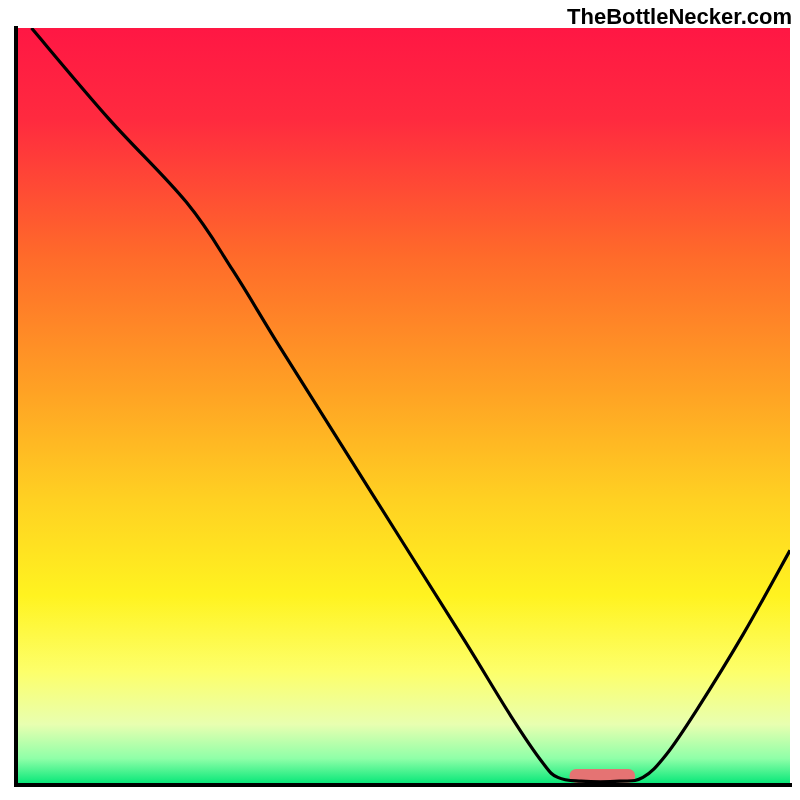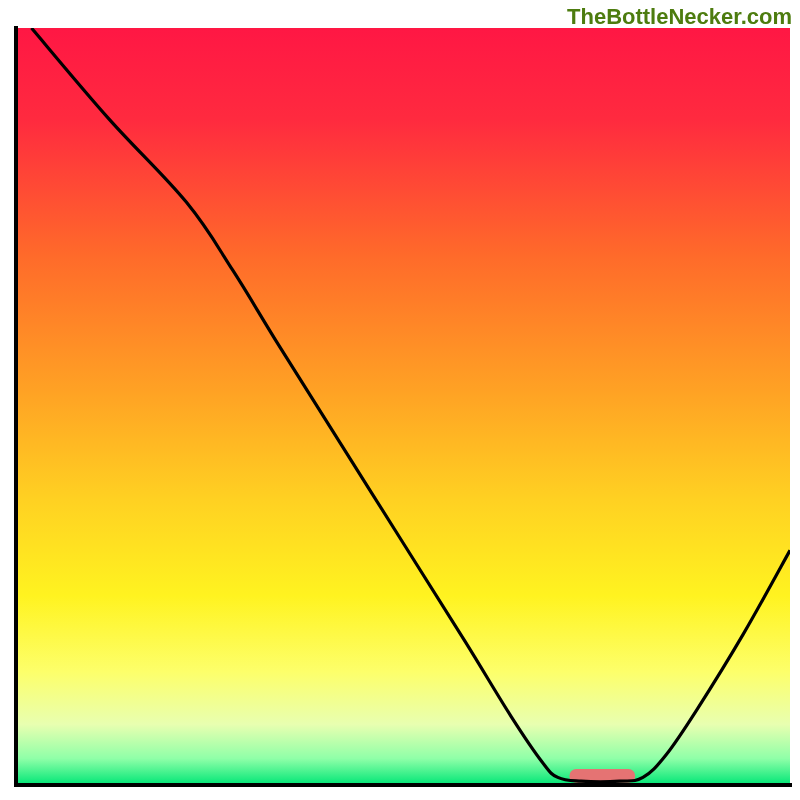--- a/index.html
+++ b/index.html
@@ -17,21 +17,21 @@
     left: 0;
     width: 800px;
     height: 800px;
   }
   .watermark {
     position: absolute;
     top: 4px;
     right: 8px;
     font-size: 22px;
     font-weight: bold;
-    color: #4d7c0f;
+    color: #000000;
     z-index: 10;
     font-family: Arial, sans-serif;
   }
   svg {
     display: block;
   }
 </style>
 </head>
 <body>
 

